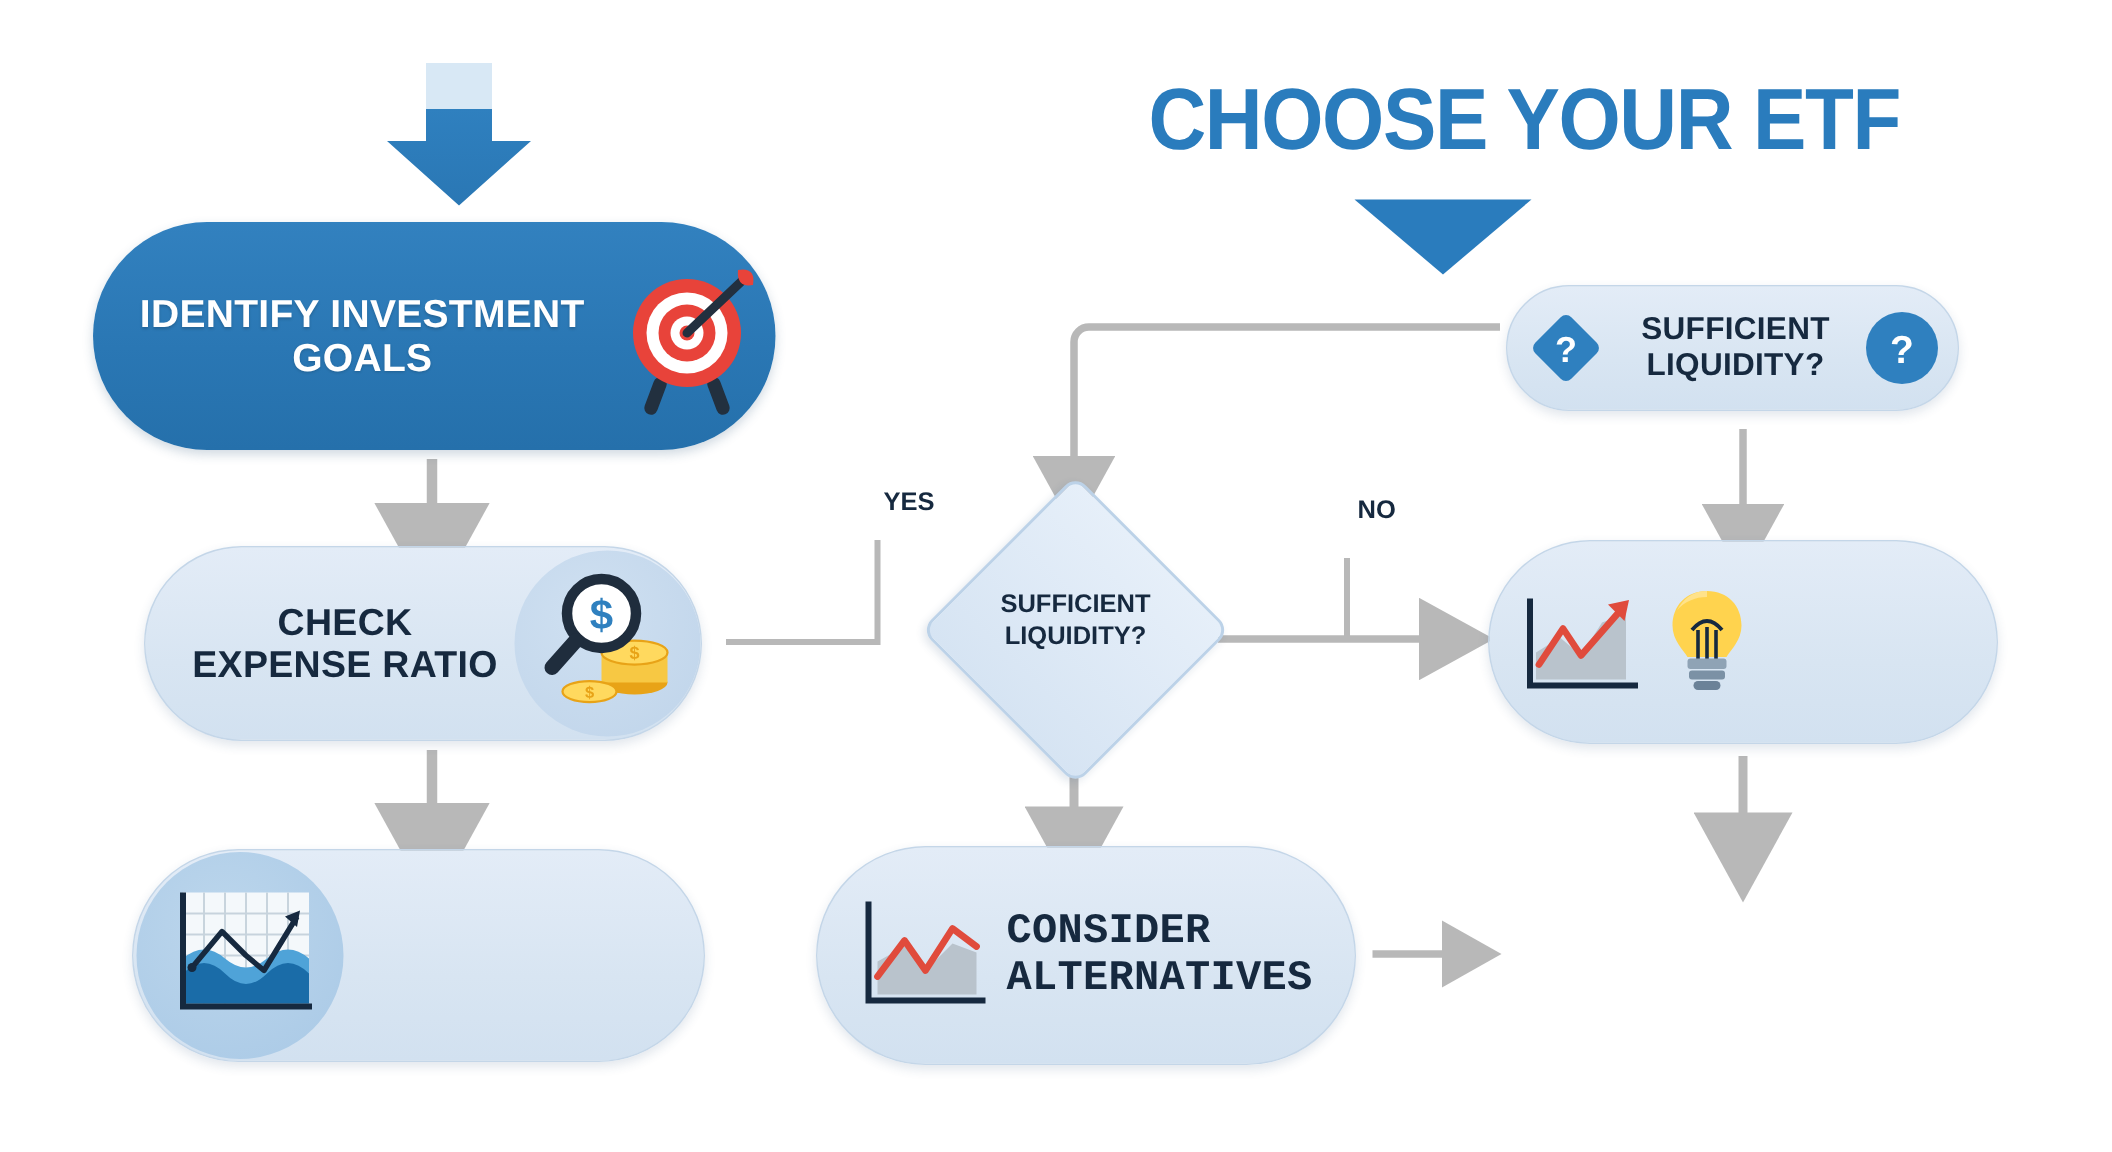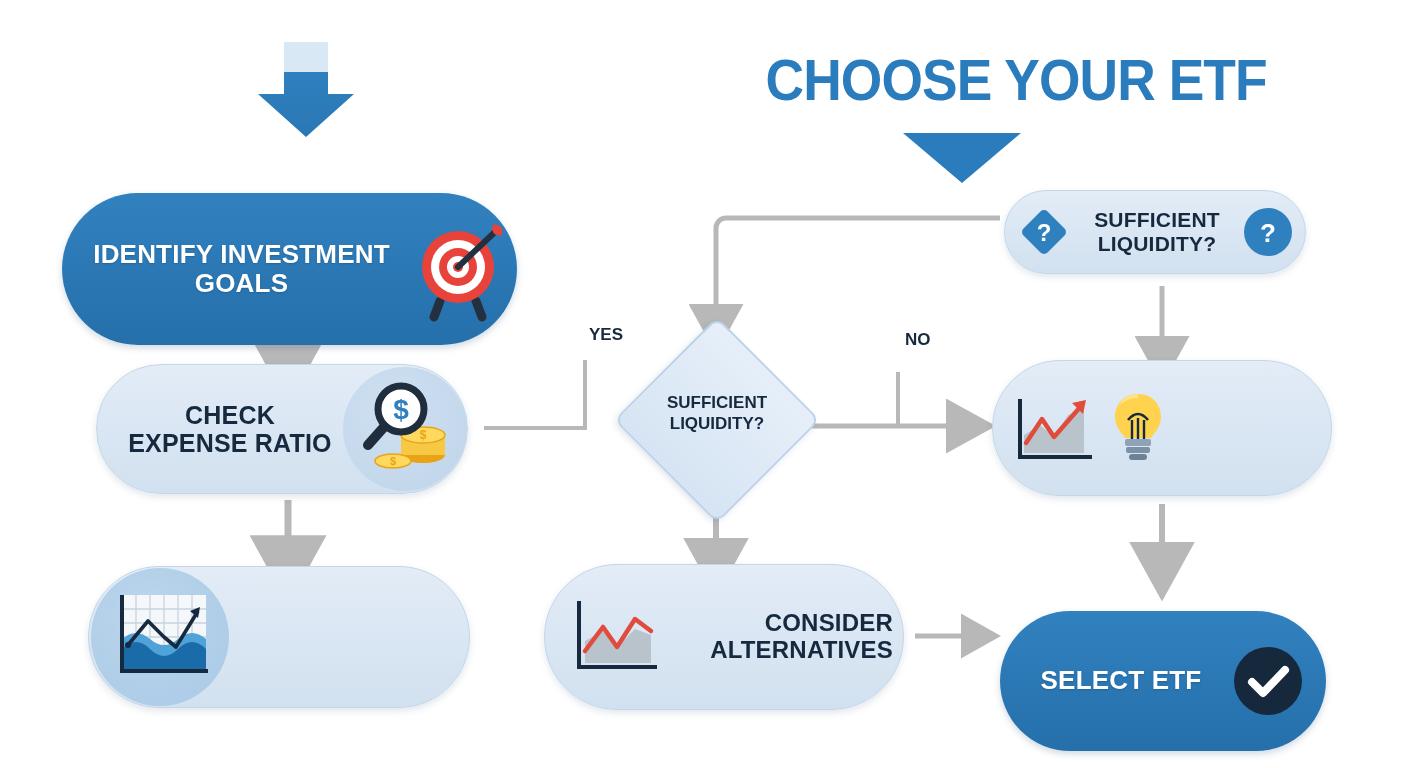--- a/index.html
+++ b/index.html
@@ -30,21 +30,20 @@
   .node {
     position: absolute;
     display: flex;
     align-items: center;
     border-radius: 999px;
     overflow: hidden;
   }
   .node-dark {
     background: linear-gradient(180deg,#3281bf 0%, #2a77b4 55%, #2570ab 100%);
     box-shadow: 0 3px 7px rgba(40,80,120,.22);
-    margin-top: 45px;
   }
   .node-light {
     background: linear-gradient(180deg,#e3ecf7 0%, #d8e5f2 60%, #d2e1f0 100%);
     border: 1px solid #c4d6e8;
     box-shadow: 0 3px 7px rgba(40,80,120,.14);
   }
   .node-label {
     font-weight: 700;
     line-height: 1.12;
     text-align: center;
@@ -59,21 +58,21 @@
   #n-goals .node-label  { font-size: 26px; margin-left: 22px; width: 320px; }
   #n-expense   { left:96px;  top:364px; width:372px; height:130px; }
   #n-expense .node-label{ font-size: 25px; margin-left: 26px; width: 226px; }
   #n-analyze   { left:88px;  top:566px; width:382px; height:142px; }
   #n-analyze .node-label{ font-size: 25px; margin-left: 42px; width: 220px; }
   #n-suffpill  { left:1004px; top:190px; width:302px; height:84px; }
   #n-suffpill .node-label{ font-size: 21px; flex:1; }
   #n-review    { left:992px; top:360px; width:340px; height:136px; }
   #n-review .node-label { font-size: 24px; flex:1; text-align:center; }
   #n-consider  { left:544px; top:564px; width:360px; height:146px; }
-  #n-consider .node-label{ font-size: 24px; flex:1; text-align:right; margin-right:10px;}
+  #n-consider .node-label{ font-size: 28px; flex:1; text-align:left; margin-right:10px;font-family:Liberation Mono, monospace;}
   #n-select    { left:1000px; top:566px; width:326px; height:140px; }
   #n-select .node-label { font-size: 26px; flex:1; text-align:center; margin-left: 26px;}
 
   
   .icon-wrap { flex: 0 0 auto; display:flex; align-items:center; justify-content:center; }
 
   
   .icon-disc {
     border-radius: 50%;
     display:flex; align-items:center; justify-content:center;
@@ -286,23 +285,14 @@
       <svg width="100" height="92" viewBox="0 0 100 92">
         <path d="M14,10 V76 H92" fill="none" stroke="#16293f" stroke-width="4"></path>
         <path d="M20,72 V50 L38,40 L52,56 L70,38 L86,44 V72 Z" fill="#b9c3cc"></path>
         <path d="M20,60 L38,36 L52,56 L70,28 L86,40" fill="none" stroke="#e04b3c" stroke-width="4.5" stroke-linejoin="round" stroke-linecap="round"></path>
       </svg>
     </div>
     <div class="node-label lbl-dark">CONSIDER
 ALTERNATIVES</div>
   </div>
 
-  <div class="node node-dark" id="n-select">
-    <div class="node-label lbl-white">SELECT ETF</div>
-    <div class="icon-wrap" style="width:104px;height:104px;margin-right:6px;">
-      <svg width="82" height="82" viewBox="0 0 82 82">
-        <circle cx="41" cy="41" r="34" fill="#16283c"></circle>
-        <path d="M25,42 L36,53 L58,30" fill="none" stroke="#ffffff" stroke-width="8" stroke-linecap="round" stroke-linejoin="round"></path>
-      </svg>
-    </div>
-  </div>
 
 </div>
 
 </body></html>

